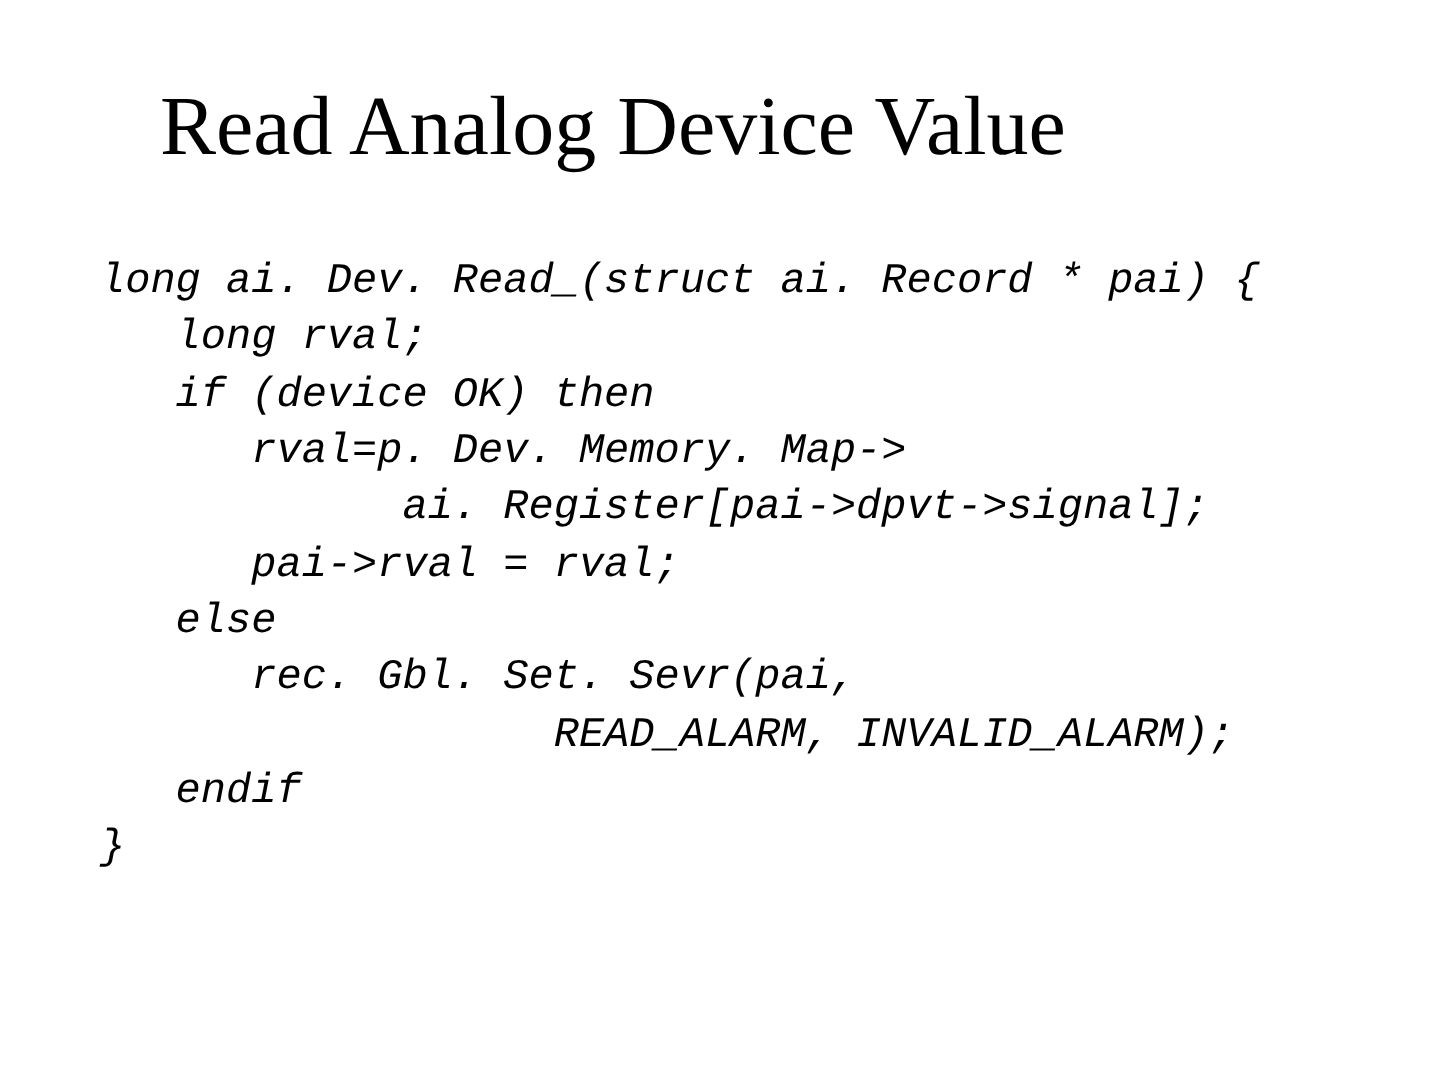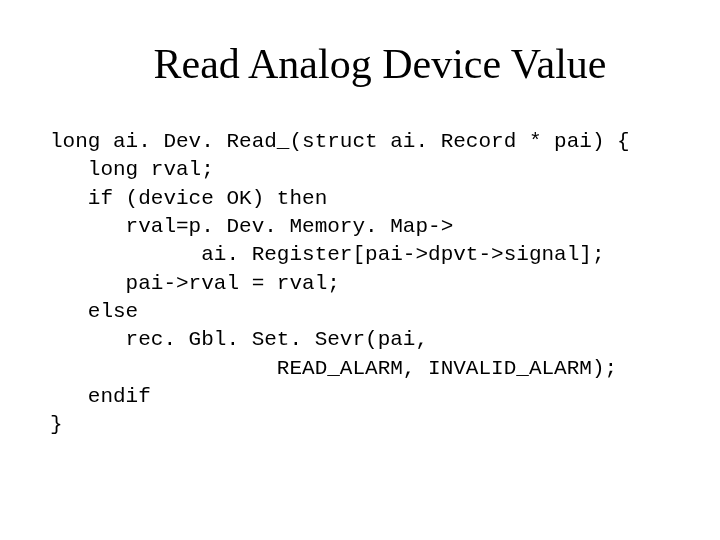--- a/index.html
+++ b/index.html
@@ -13,30 +13,30 @@
   }
   .slide {
     box-sizing: border-box;
     width: 720px;
     height: 540px;
     padding: 30px 40px 40px 40px;
   }
   .title {
     font-size: 42px;
     font-weight: normal;
-    text-align: center;
     margin: 10px 0 40px 0;
     padding-left: 40px;
   }
   .code {
     font-family: "Courier New", Courier, monospace;
     font-size: 21px;
     line-height: 1.35;
     white-space: pre;
     margin-left: 10px;
+    font-style: italic;
   }
 </style>
 </head>
 <body>
 
 <div class="slide">
   <div class="title">Read Analog Device Value</div>
   <div class="code"><span>long ai. Dev. Read_(struct ai. Record * pai) {</span>
 <span>   long rval;</span>
 <span>   if (device OK) then</span>

